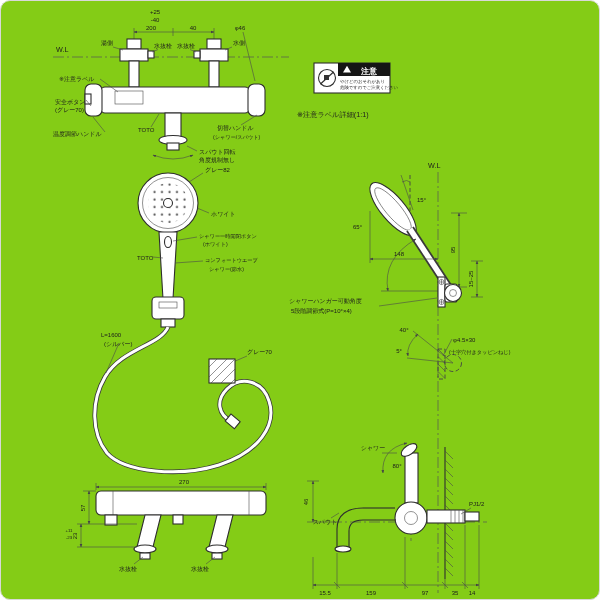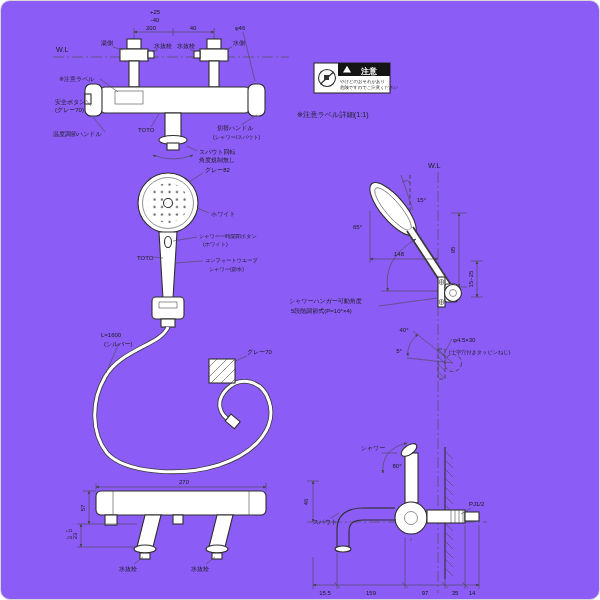--- a/index.html
+++ b/index.html
@@ -1,16 +1,16 @@
 <!DOCTYPE html>
 <html><head>
 <meta charset="utf-8">
 <style>
   html,body{margin:0;padding:0;background:#fff;}
-  .frame{position:relative;width:598px;height:598px;border:1px solid #d8d8d8;border-radius:10px;background:#8b5cf6;overflow:hidden;}
+  .frame{position:relative;width:598px;height:598px;border:1px solid #d8d8d8;border-radius:10px;background:#84cc16;overflow:hidden;}
   svg{display:block;}
   svg text{font-family:"Liberation Sans","DejaVu Sans",sans-serif;fill:#1c1c1c;}
   .t45{font-size:4.4px}
   .t5{font-size:5.2px}
   .t6{font-size:6px}
   .t7{font-size:7.2px}
   .t8{font-size:8px;font-weight:bold}
   .tw{fill:#ffffff}
   .s1{stroke:#2e2e2e;stroke-width:1.1;fill:none}
   .s1f{stroke:#2e2e2e;stroke-width:1.1;fill:#ffffff}

